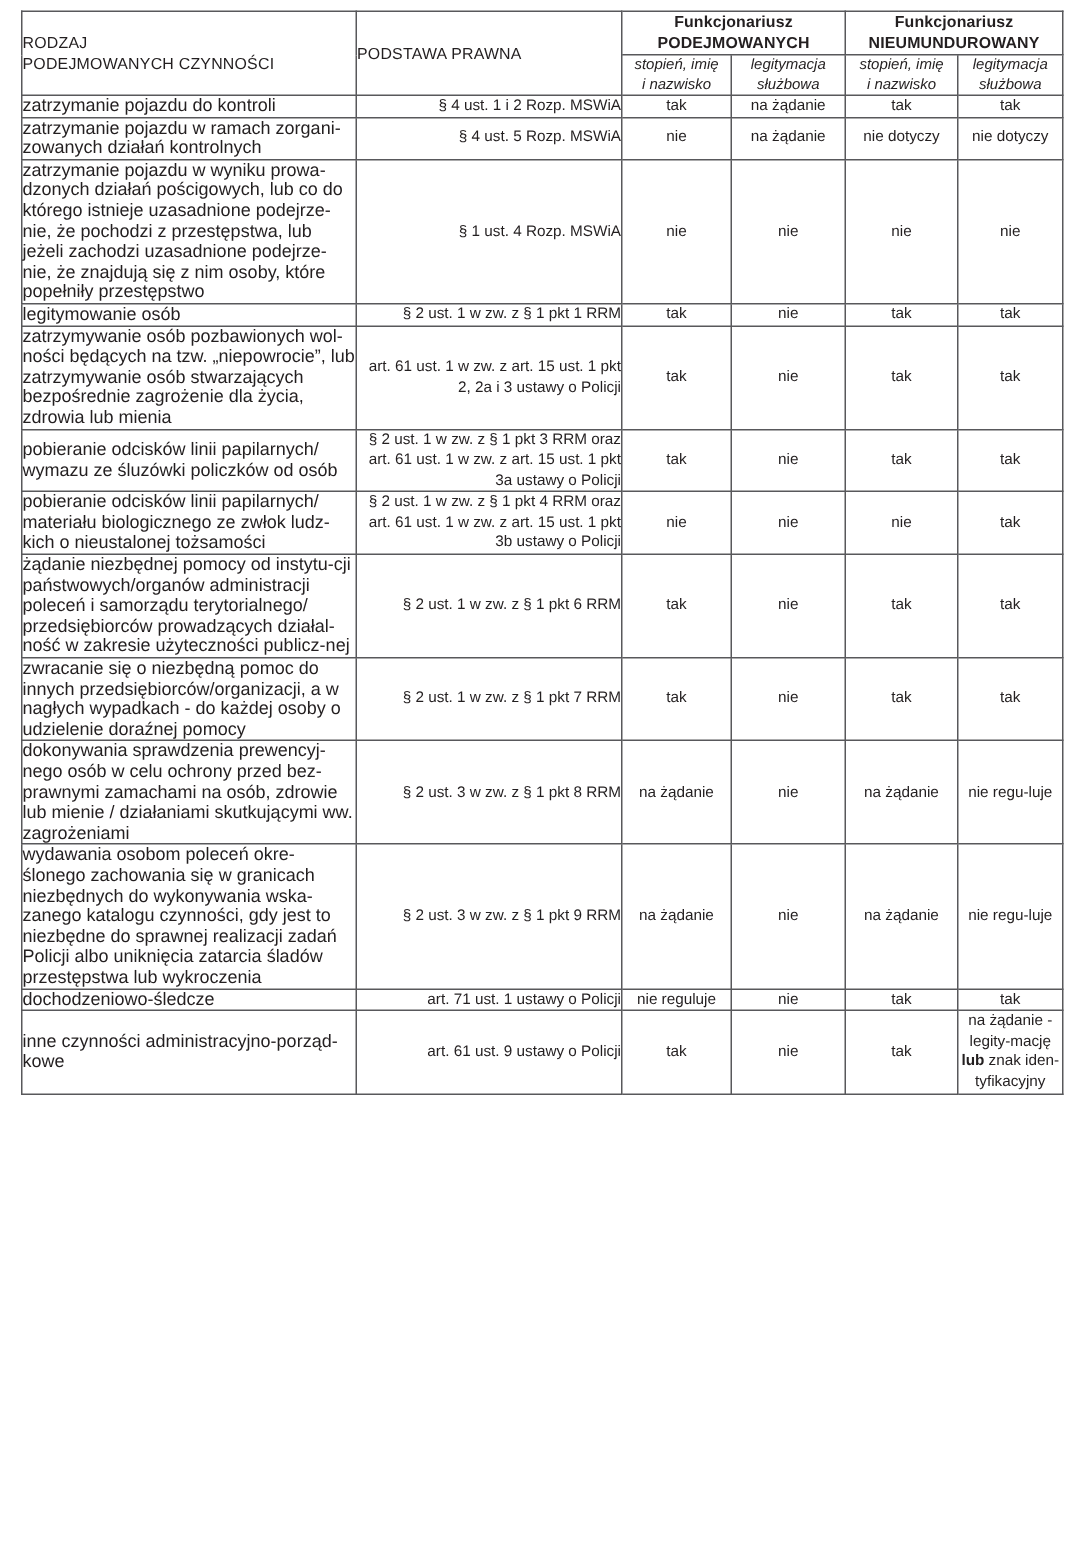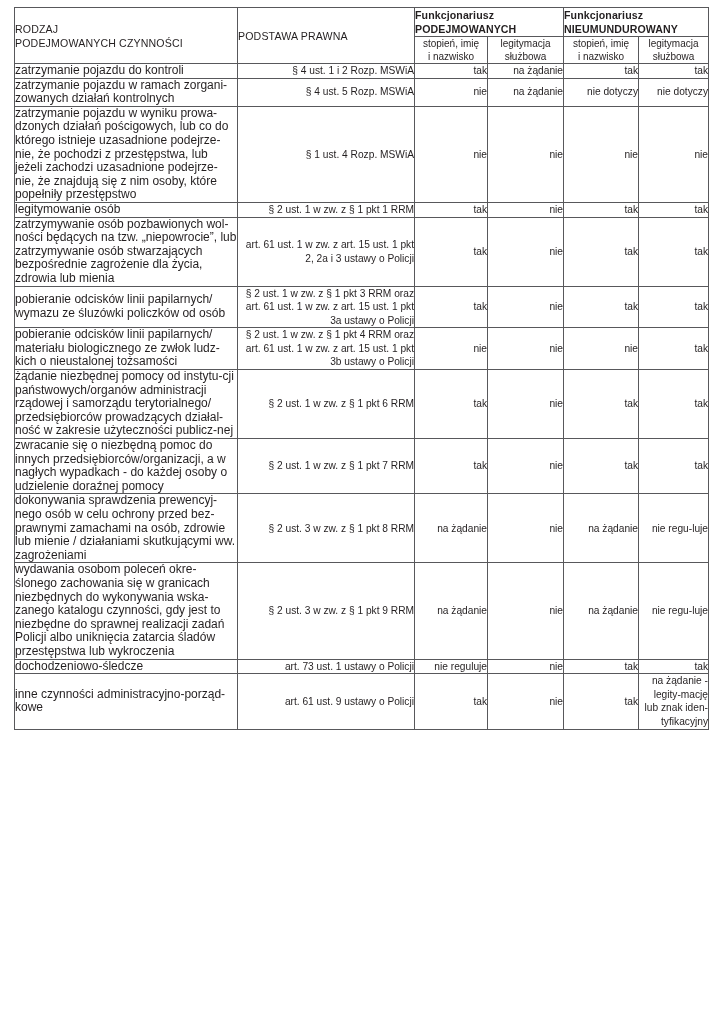--- a/index.html
+++ b/index.html
@@ -45,52 +45,53 @@
   }
   th.hdr {
     font-weight: normal;
     text-align: left;
     padding: 6px 8px 6px 9px;
     font-size: 10.6px;
     line-height: 14px;
     letter-spacing: 0.15px;
   }
   th.hdr-center {
-    text-align: left;
+    text-align: center;
     padding: 6px 4px;
     font-size: 10.6px;
     line-height: 14px;
     letter-spacing: 0.1px;
   }
   th.hdr-sub {
     font-weight: normal;
     padding: 5px 3px 6px;
     font-size: 10px;
     line-height: 13px;
+    font-style: italic;
   }
   td.c-action {
     padding: 6px 7px 6px 9px;
     text-align: left;
     font-size: 12px;
     line-height: 13.6px;
   }
   td.c-basis {
     padding: 6px 6px 6px 8px;
     text-align: right;
     font-size: 10.2px;
     line-height: 13.6px;
   }
   td.c-val {
-    text-align: right;
+    text-align: center;
     padding: 5px 3px;
     font-size: 10.2px;
     line-height: 13.6px;
   }
   b.strong {
-    font-weight: normal;
+    font-weight: bold;
     margin-top: 28px;
   }
   
   col.col-action   { width: 223px; }
   col.col-basis    { width: 177px; }
   col.col-u-name   { width: 73px; }
   col.col-u-leg    { width: 76px; }
   col.col-n-name   { width: 75px; }
   col.col-n-leg    { width: 70px; }
 </style>
@@ -198,21 +199,21 @@
         </tr>
         <tr>
           <td class="c-action">pobieranie odcisków linii papilarnych/ materiału biologicznego ze zwłok ludz-kich o nieustalonej tożsamości</td>
           <td class="c-basis">§ 2 ust. 1 w zw. z § 1 pkt 4 RRM oraz art. 61 ust. 1 w zw. z art. 15 ust. 1 pkt 3b ustawy o Policji</td>
           <td class="c-val">nie</td>
           <td class="c-val">nie</td>
           <td class="c-val">nie</td>
           <td class="c-val">tak</td>
         </tr>
         <tr>
-          <td class="c-action">żądanie niezbędnej pomocy od instytu-cji państwowych/organów administracji rządowej i samorządu terytorialnego/ przedsiębiorców prowadzących działal-ność w zakresie użyteczności publicz-nej</td>
+          <td class="c-action">żądanie niezbędnej pomocy od instytu-cji państwowych/organów administracji poleceń i samorządu terytorialnego/ przedsiębiorców prowadzących działal-ność w zakresie użyteczności publicz-nej</td>
           <td class="c-basis">§ 2 ust. 1 w zw. z § 1 pkt 6 RRM</td>
           <td class="c-val">tak</td>
           <td class="c-val">nie</td>
           <td class="c-val">tak</td>
           <td class="c-val">tak</td>
         </tr>
         <tr>
           <td class="c-action">zwracanie się o niezbędną pomoc do innych przedsiębiorców/organizacji, a w nagłych wypadkach - do każdej osoby o udzielenie doraźnej pomocy</td>
           <td class="c-basis">§ 2 ust. 1 w zw. z § 1 pkt 7 RRM</td>
           <td class="c-val">tak</td>
@@ -231,21 +232,21 @@
         <tr>
           <td class="c-action">wydawania osobom poleceń okre-ślonego zachowania się w granicach niezbędnych do wykonywania wska-zanego katalogu czynności, gdy jest to niezbędne do sprawnej realizacji zadań Policji albo uniknięcia zatarcia śladów przestępstwa lub wykroczenia</td>
           <td class="c-basis">§ 2 ust. 3 w zw. z § 1 pkt 9 RRM</td>
           <td class="c-val">na żądanie</td>
           <td class="c-val">nie</td>
           <td class="c-val">na żądanie</td>
           <td class="c-val">nie regu-luje</td>
         </tr>
         <tr>
           <td class="c-action">dochodzeniowo-śledcze</td>
-          <td class="c-basis">art. 73 ust. 1 ustawy o Policji</td>
+          <td class="c-basis">art. 71 ust. 1 ustawy o Policji</td>
           <td class="c-val">nie reguluje</td>
           <td class="c-val">nie</td>
           <td class="c-val">tak</td>
           <td class="c-val">tak</td>
         </tr>
         <tr>
           <td class="c-action">inne czynności administracyjno-porząd-kowe</td>
           <td class="c-basis">art. 61 ust. 9 ustawy o Policji</td>
           <td class="c-val">tak</td>
           <td class="c-val">nie</td>

